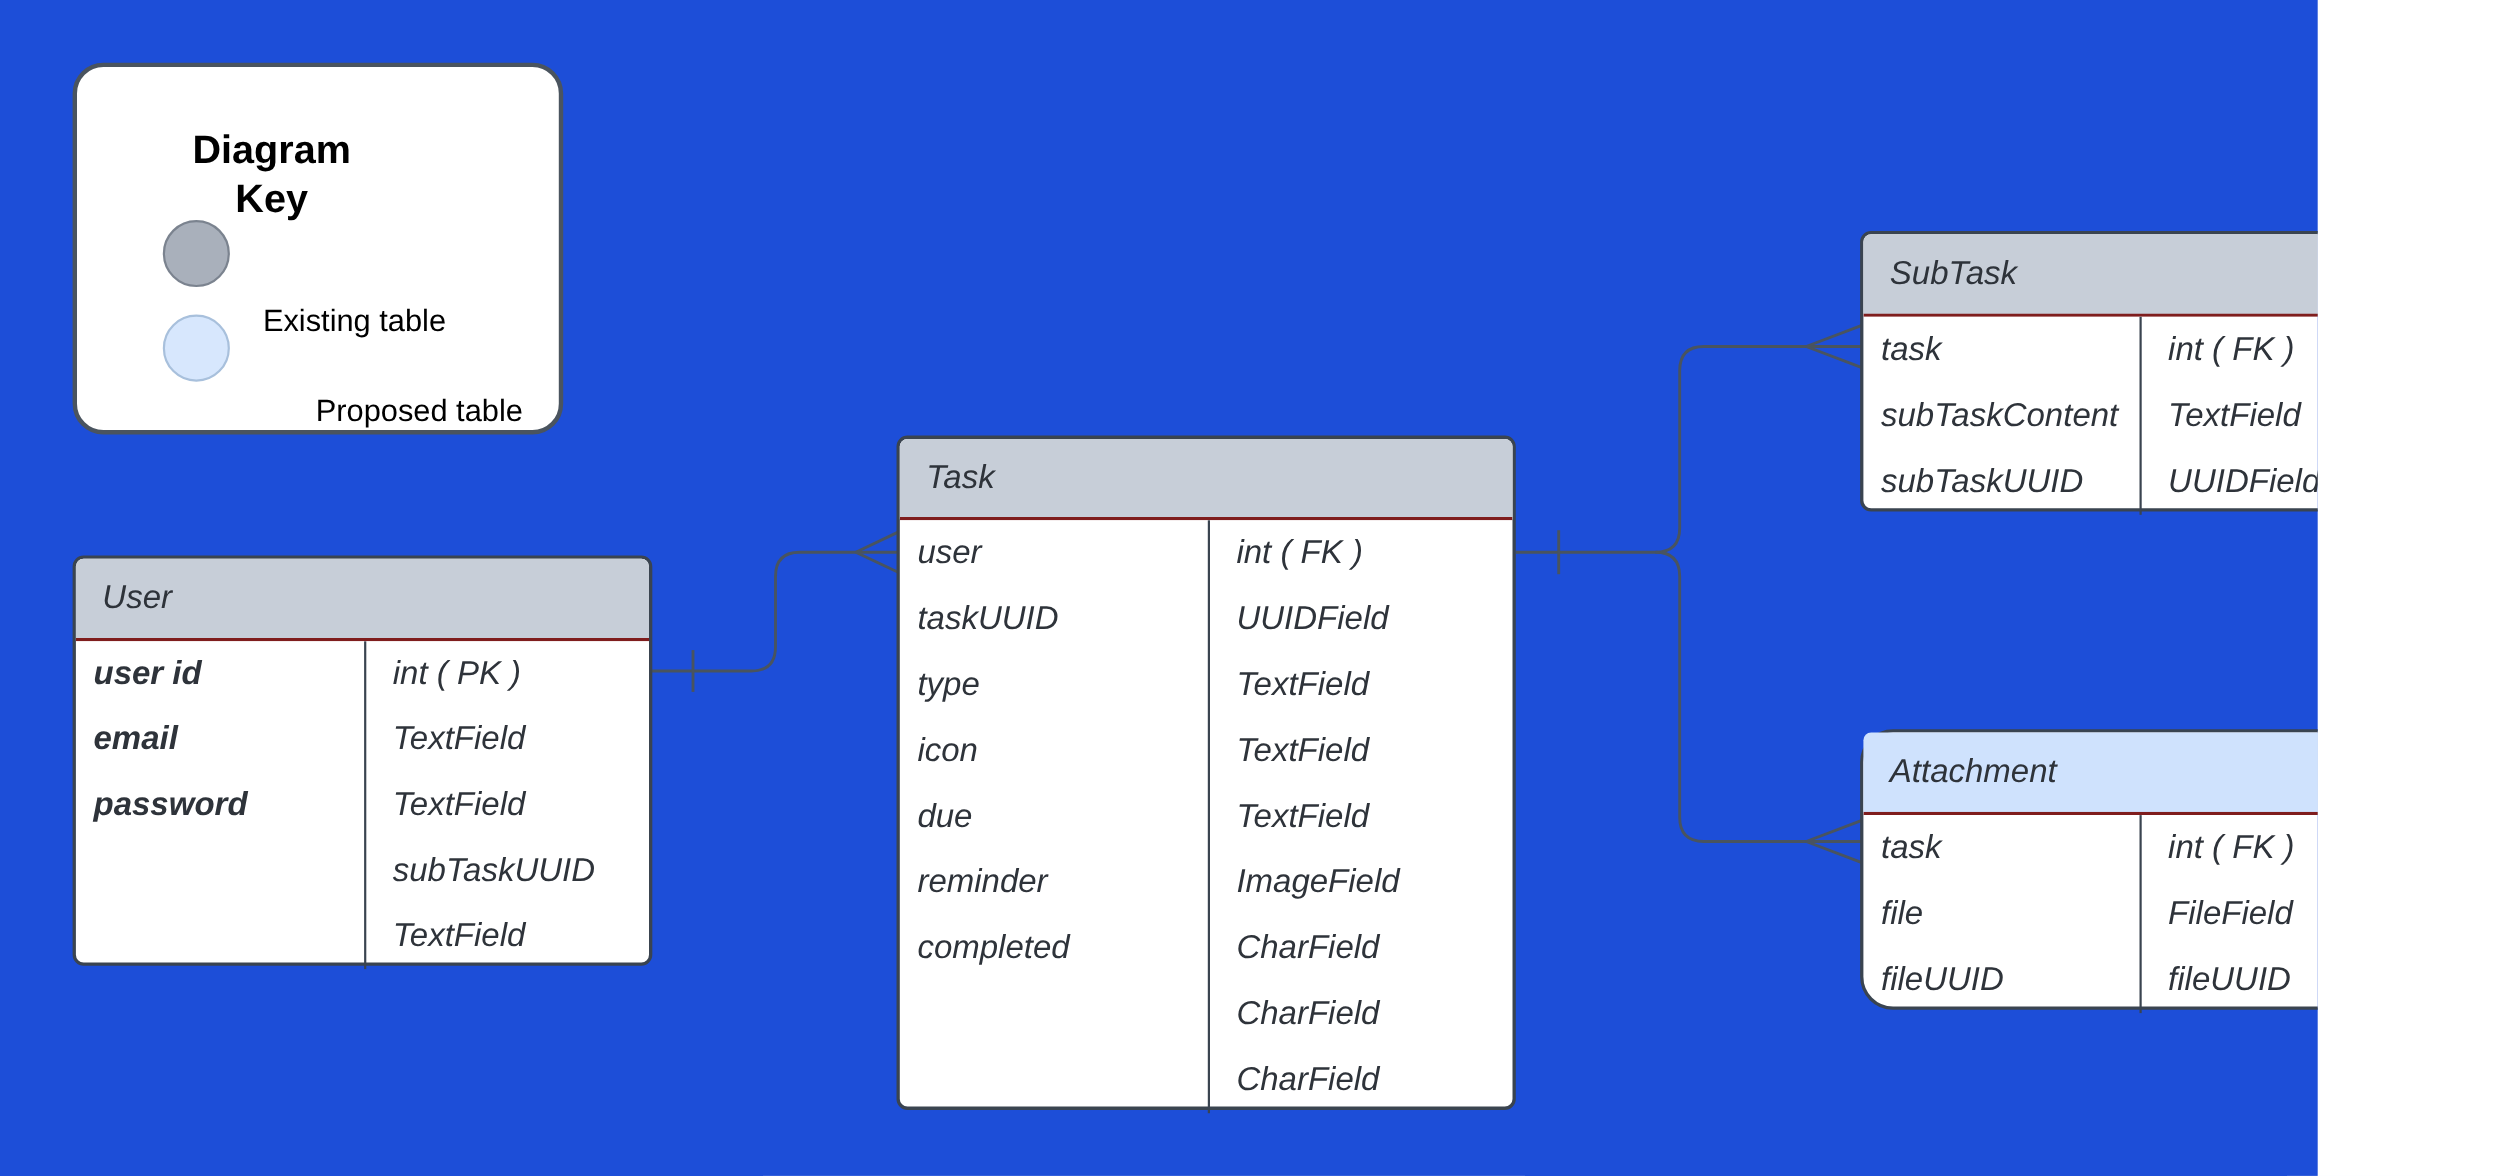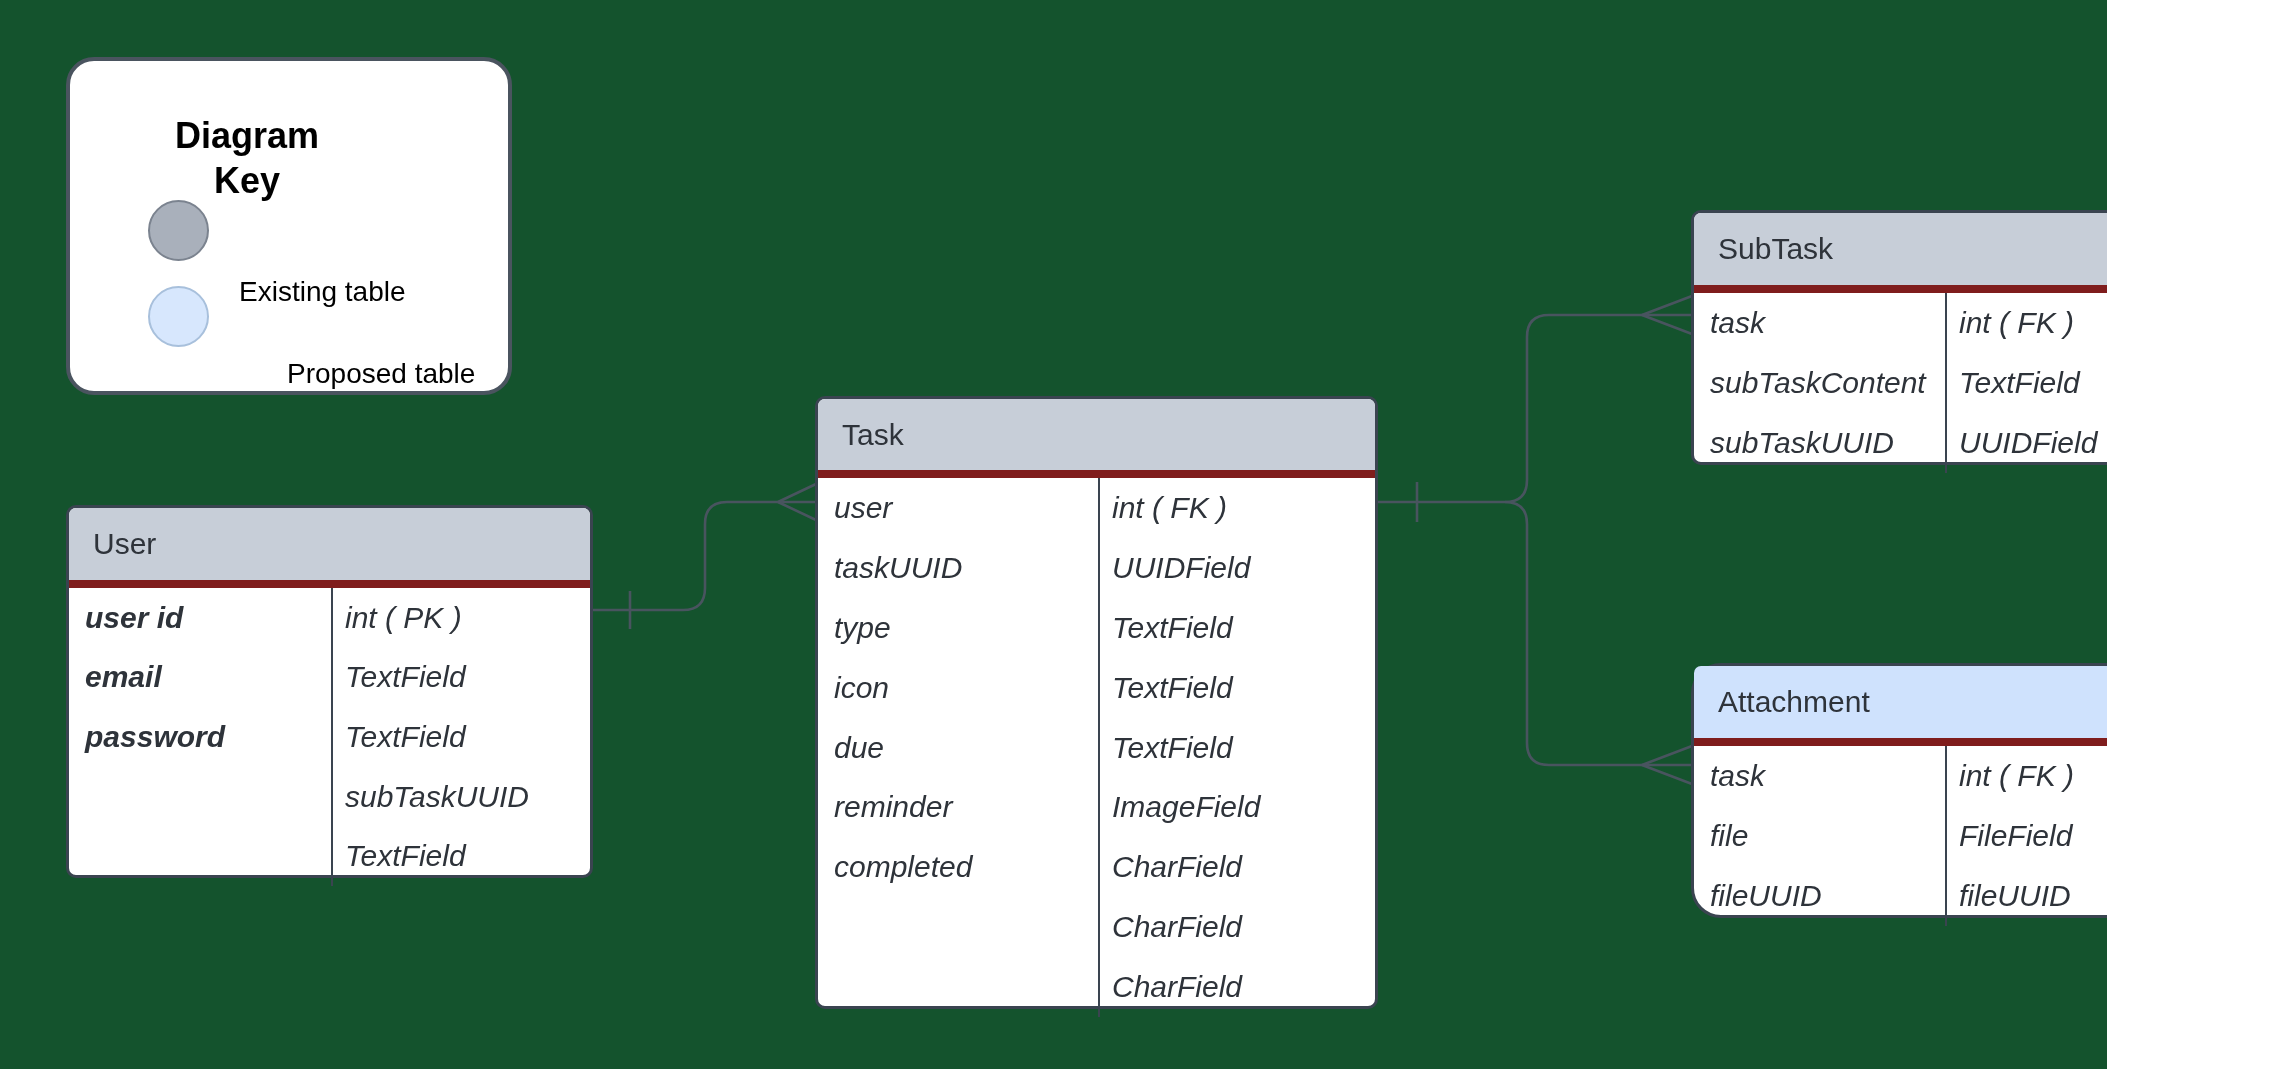--- a/index.html
+++ b/index.html
@@ -1,18 +1,18 @@
 <!DOCTYPE html>
 <html><head>
 <meta charset="utf-8">
 <title>ER Diagram</title>
 <style>
   html,body{margin:0;padding:0;background:#ffffff;}
   .canvas{
-    position:relative;width:2107px;height:1069px;background:#14532d;
+    position:relative;width:2107px;height:1069px;background:#1d4ed8;
     font-family:"Liberation Sans", sans-serif;color:#33373d;overflow:hidden;
   }
   .wires{position:absolute;left:0;top:0;pointer-events:none;}
 
   
   .keybox{
     position:absolute;left:66px;top:57px;width:446px;height:338px;
     border:4px solid #4a545f;border-radius:28px;background:#fff;box-sizing:border-box;
   }
   .key-title{
@@ -26,35 +26,35 @@
   .key-label.l1{top:215px;}
   .key-label.l2{top:297px;margin-left:48px;}
 
   
   .entity{
     position:absolute;border:3px solid #3a4450;border-radius:10px;
     background:#fff;box-sizing:border-box;
   }
   .entity .hd{
     display:flex;align-items:center;height:72px;
-    border-bottom:8px solid #7f1d1d;border-radius:7px 7px 0 0;
-    font-size:30px;padding-left:24px;color:#2e333a;
+    border-bottom:3px solid #7f1d1d;border-radius:7px 7px 0 0;
+    font-style:italic;font-size:30px;padding-left:24px;color:#2e333a;
   }
   .hd.existing{background:#c7ced8;}
   .hd.proposed{background:#cfe2fd;}
   .entity .bd{display:flex;align-items:stretch;}
   .col{box-sizing:border-box;}
   .col.fields{border-right:2px solid #3a4450;}
   .col.types{flex:1;}
   .cell{
     display:flex;align-items:center;white-space:nowrap;
     font-style:italic;font-size:30px;color:#2e333a;
   }
   .fields .cell{padding-left:16px;}
-  .types  .cell{padding-left:12px;}
+  .types  .cell{padding-left:24px;}
 
   #t-user{left:66px;top:505px;width:527px;height:373px;}
   #t-user .fields{width:264px;font-weight:bold;}
   #t-user .cell{height:59.6px;}
 
   #t-task{left:815px;top:396px;width:563px;height:613px;}
   #t-task .fields{width:282px;}
   #t-task .cell{height:59.9px;}
   #t-task .hd{height:71px;}
 

